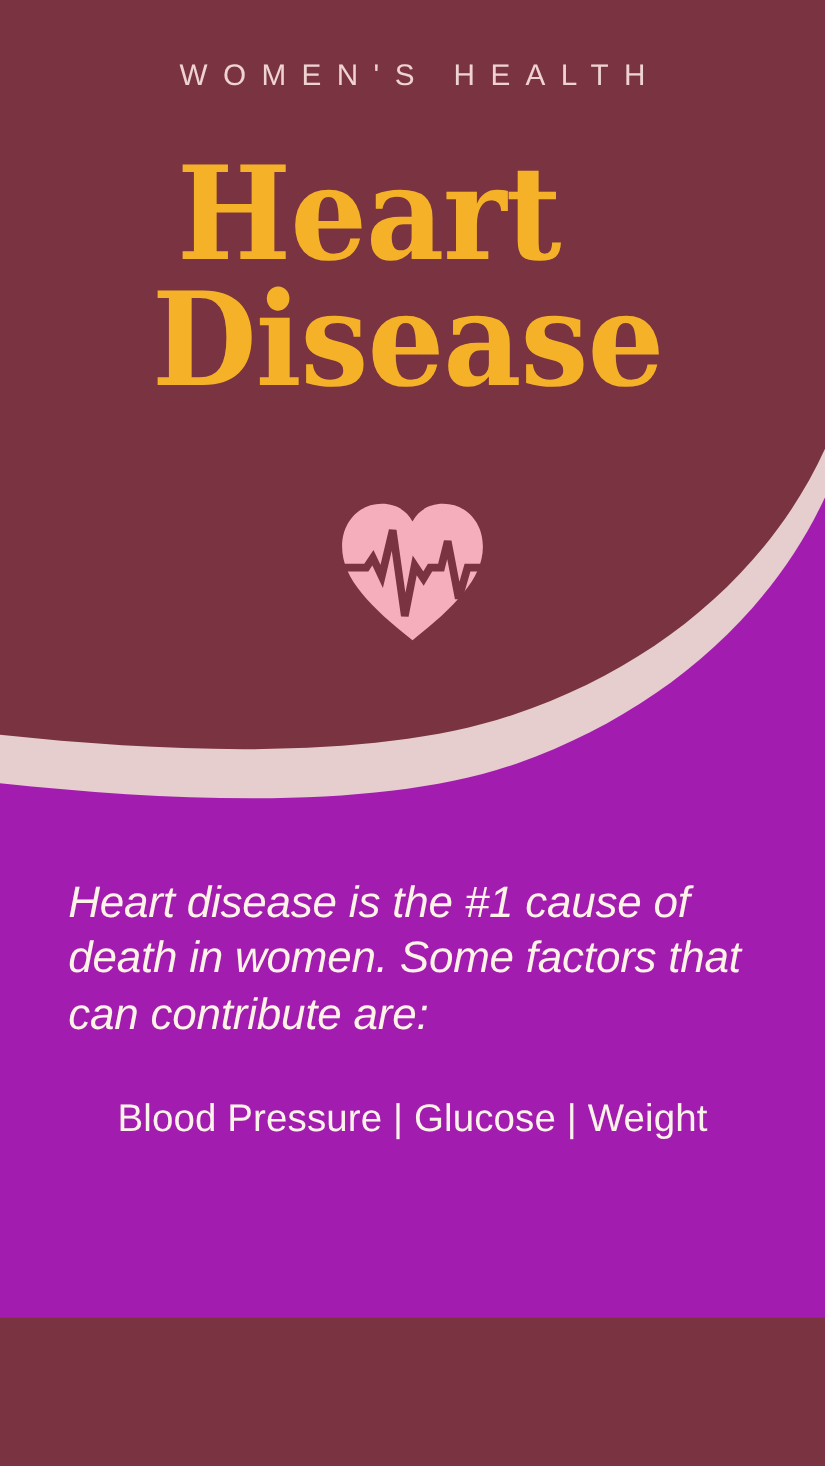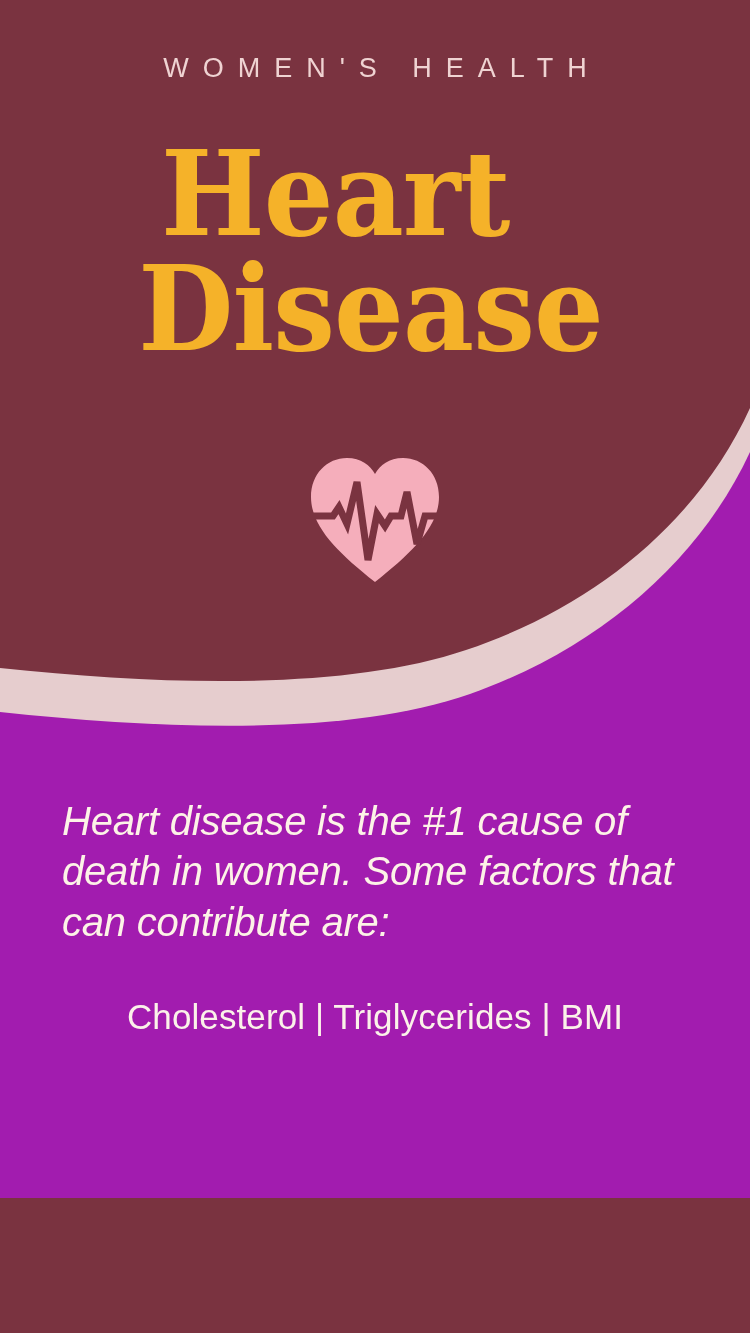--- a/index.html
+++ b/index.html
@@ -166,18 +166,18 @@
              L94,64
              L100,40
              L110,92
              L118,64
              L132,64"></path>
   </svg>
 
   <div class="lead">Heart disease is the #1 cause of death in women. Some factors that can contribute are:</div>
 
   <div class="factors">
-    <span class="factors-line">Cholesterol | Triglycerides | BMI</span>
+    <span class="factors-line">Blood Pressure | Glucose | Weight</span>
   </div>
 
   <div class="footer-bar"></div>
 
 </div>
 
 </body></html>

